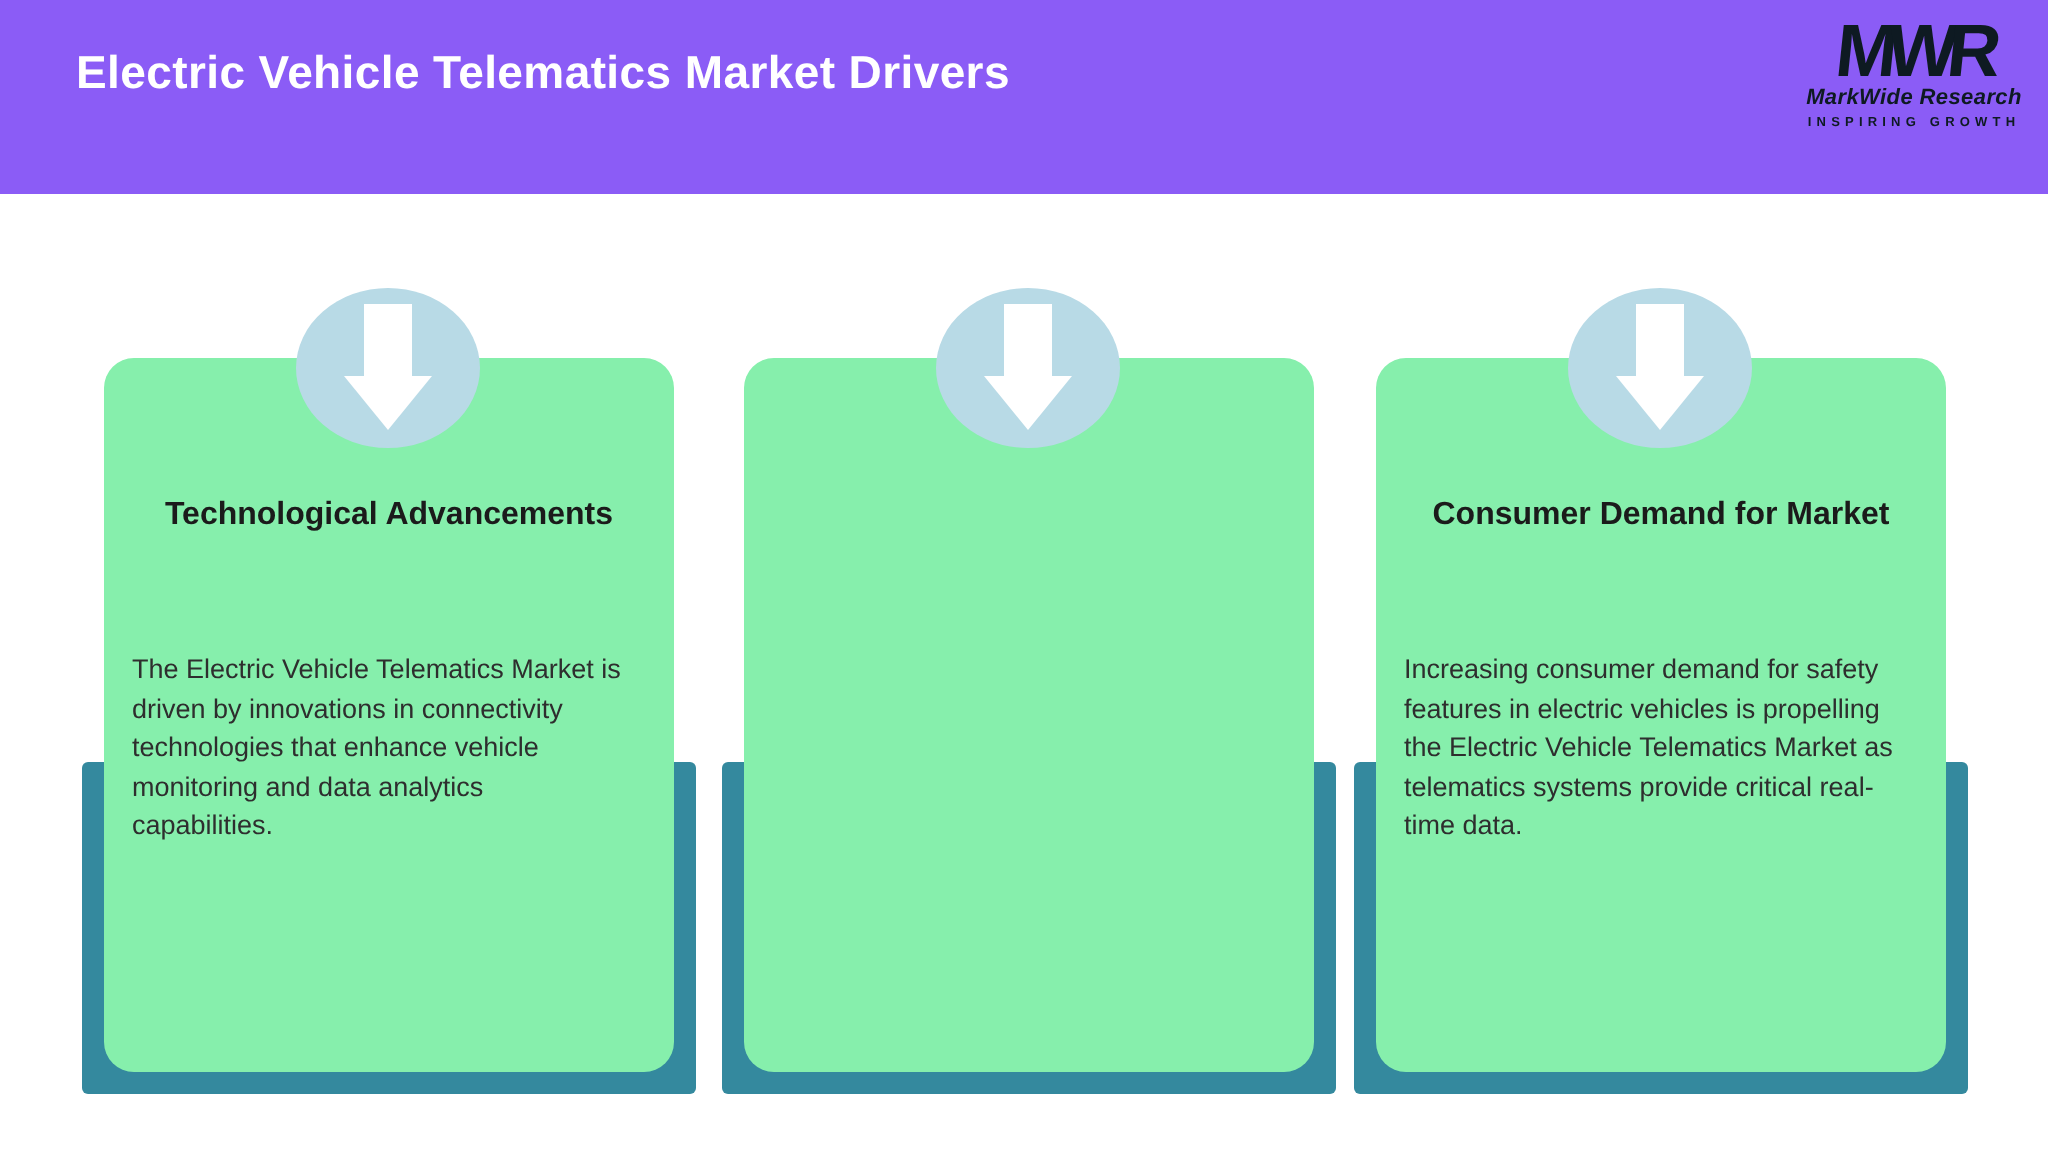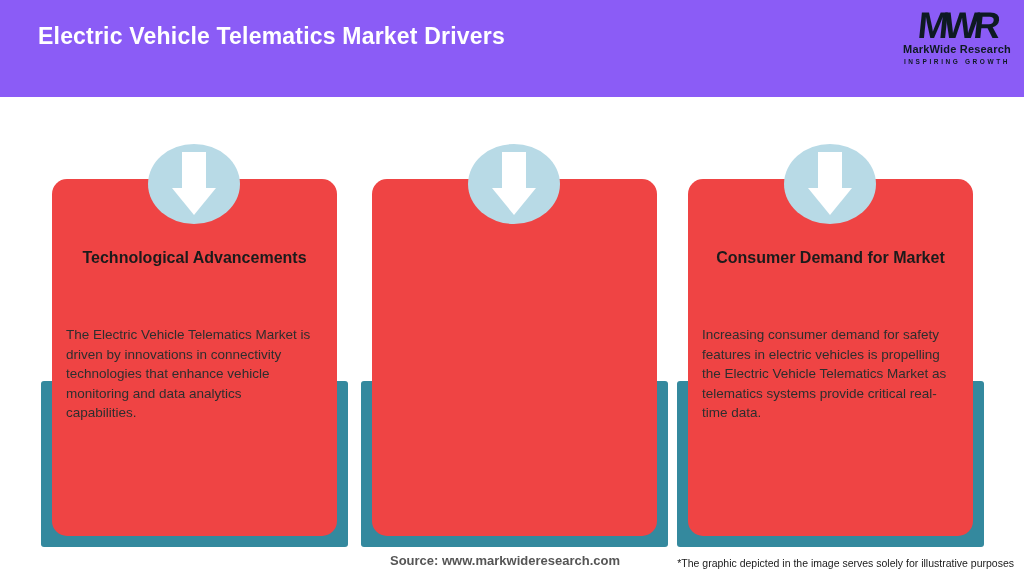--- a/index.html
+++ b/index.html
@@ -11,26 +11,26 @@
   .header{position:absolute;left:0;top:0;width:1024px;height:97px;background:#8b5cf6;}
   .header-title{
     position:absolute;left:38px;top:23px;color:#ffffff;font-size:23px;font-weight:bold;
     letter-spacing:.2px;
   }
   .logo{position:absolute;right:12px;top:6px;width:110px;text-align:center;color:#0e1a22;}
   .logo-monogram{
     font-size:37px;font-weight:bold;letter-spacing:-5px;line-height:40px;
     transform:skewX(-6deg);display:inline-block;
   }
-  .logo-name{font-size:11px;font-weight:bold;letter-spacing:.2px;line-height:11px;margin-top:-2px;}
+  .logo-name{font-size:11px;font-weight:bold;letter-spacing:.2px;line-height:11px;margin-top:-2px;font-style:italic;}
   .logo-tagline{font-size:6.5px;font-weight:bold;letter-spacing:2.6px;line-height:9px;margin-top:2px;}
   
   .tray{position:absolute;top:381px;width:307px;height:166px;background:#34899e;border-radius:3px;}
   .card{
-    position:absolute;top:179px;width:285px;height:357px;background:#ef4444;border-radius:15px;
+    position:absolute;top:179px;width:285px;height:357px;background:#86efac;border-radius:15px;
   }
   .circle{
     position:absolute;top:144px;width:92px;height:80px;border-radius:50%;background:#b8dae6;
     display:flex;align-items:center;justify-content:center;
   }
   .card-title{
     position:absolute;top:70px;left:0;width:100%;text-align:center;
     font-size:16px;font-weight:bold;color:#1b1b1b;
   }
   .card-body{
@@ -87,16 +87,14 @@
     <div class="card-title">Consumer Demand for Market</div>
     <div class="card-body">Increasing consumer demand for safety features in electric vehicles is propelling the Electric Vehicle Telematics Market as telematics systems provide critical real-time data.</div>
   </div>
   <div class="circle" style="left:784px">
     <svg width="92" height="80" viewBox="0 0 92 80" aria-hidden="true">
       <rect x="34" y="8" width="24" height="38" fill="#ffffff"></rect>
       <polygon points="24,44 68,44 46,71" fill="#ffffff"></polygon>
     </svg>
   </div>
 
-  <div class="source">Source: www.markwideresearch.com</div>
-  <div class="disclaimer">*The graphic depicted in the image serves solely for illustrative purposes</div>
 
 </div>
 
 </body></html>

